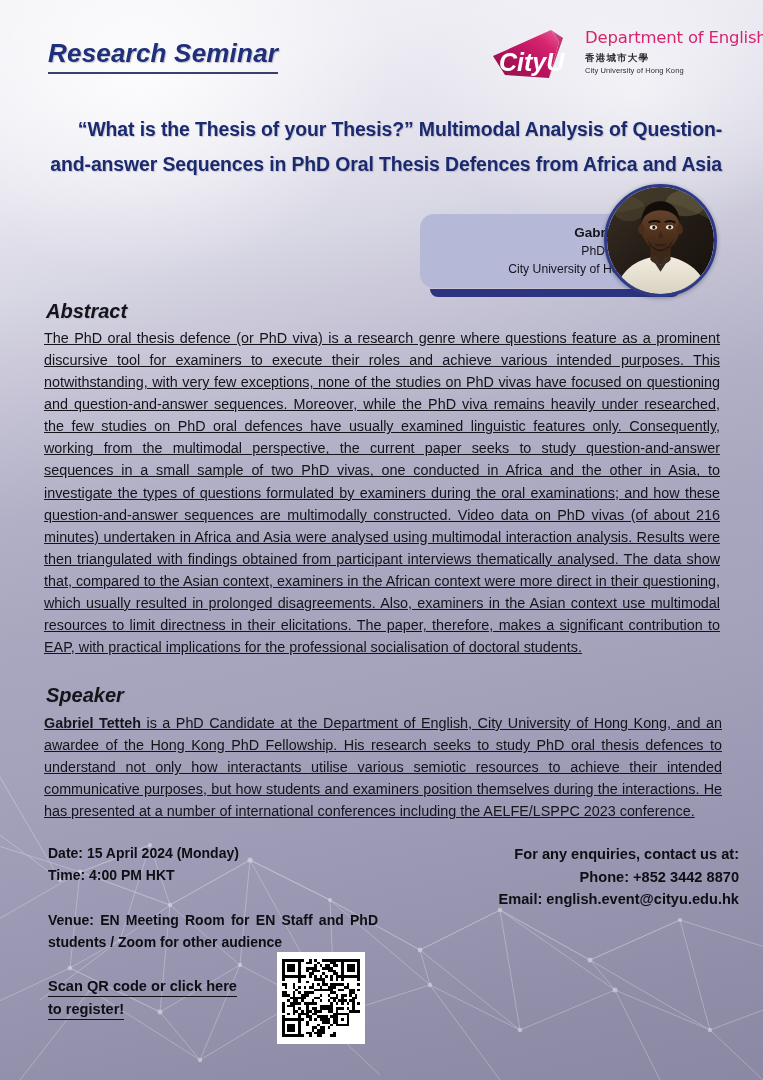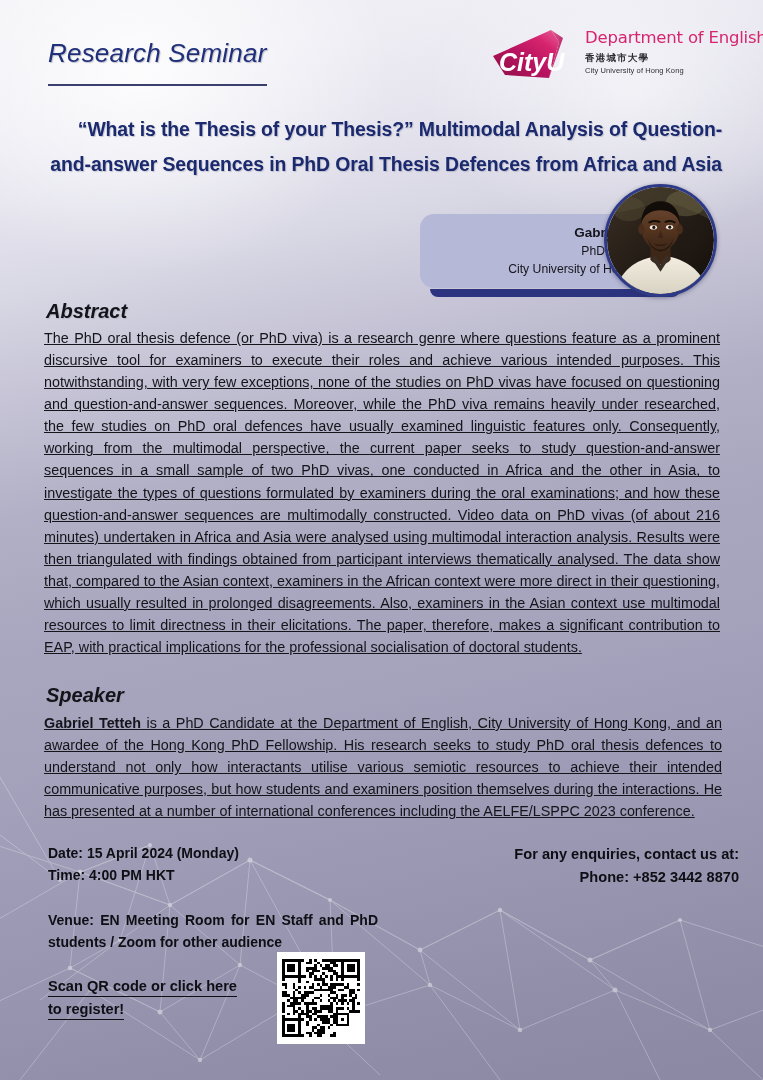--- a/index.html
+++ b/index.html
@@ -44,24 +44,24 @@
     position:absolute; right:-80px; top:-60px;
     width:420px; height:300px;
     background:radial-gradient(ellipse at center, rgba(255,255,255,.55), rgba(255,255,255,0) 70%);
     pointer-events:none;
   }
 
   
   .header { position:absolute; left:0; top:0; width:763px; height:100px; }
   .seminar-label {
     position:absolute; left:48px; top:38px;
-    font-size:26px; font-weight:normal; font-style:italic;
+    font-size:26px; font-weight:bold; font-style:italic;
     color:#1f2f7a; letter-spacing:.2px;
     border-bottom:2.5px solid #3a3f6e;
-    padding-bottom:15px;
+    padding-bottom:3px;
     text-shadow:1px 1px 1px rgba(120,120,140,.45);
   }
   .logo { position:absolute; left:489px; top:28px; width:250px; height:58px; }
   .logo-mark { position:absolute; left:0; top:0; width:88px; height:56px; }
   .logo-text { position:absolute; left:96px; top:0px; }
   .dept-name {
     font-size:16.5px; color:#d6246e; letter-spacing:-.2px;
     font-family:"DejaVu Sans", sans-serif; white-space:nowrap;
   }
   .uni-cn {
@@ -318,20 +318,21 @@
 
   <div class="details">
     <div>Date: 15 April 2024 (Monday)</div>
     <div>Time: 4:00 PM HKT</div>
     <div class="ln-just">Venue: EN Meeting Room for EN Staff and PhD students / Zoom for other audience</div>
   </div>
 
   <div class="contact">
     <div>For any enquiries, contact us at:</div>
     <div>Phone: +852 3442 8870</div>
+    <div>Email: english.event@cityu.edu.hk</div>
   </div>
 
   <div class="register">
     <span>Scan QR code or click here </span><br>
     <span>to register!</span>
   </div>
 
   <div class="qr">
     <svg viewBox="0 0 29 29" shape-rendering="crispEdges">
       <rect width="29" height="29" fill="#ffffff"></rect>

